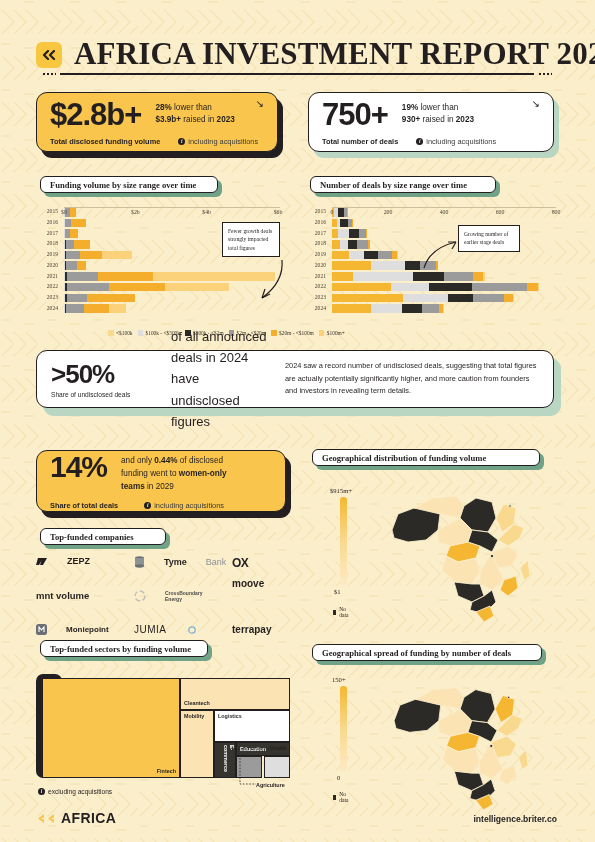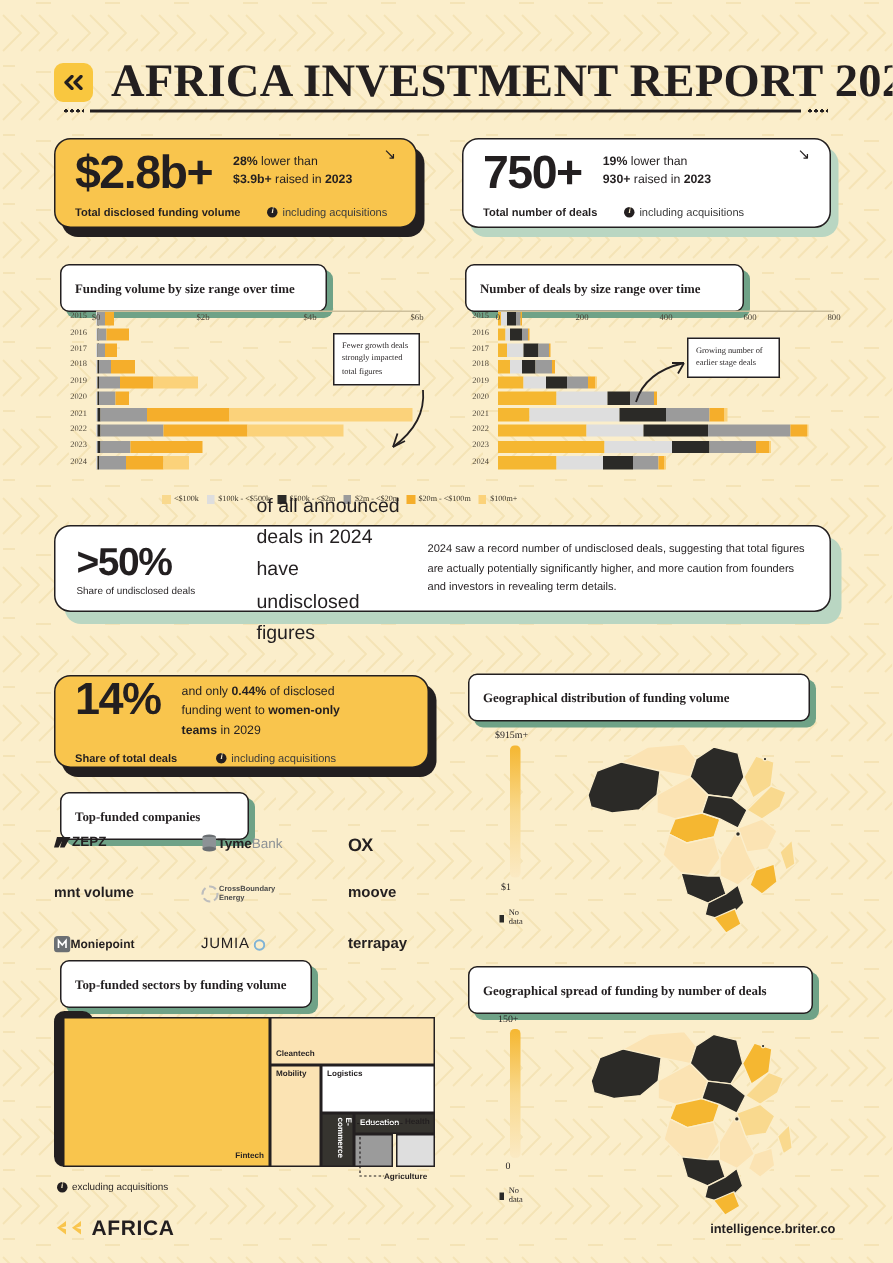--- a/index.html
+++ b/index.html
@@ -53,21 +53,21 @@
     font-size:5.5px;line-height:7px;text-align:center;font-weight:700;font-family:"Liberation Serif",serif;}
 
   #kpi-funding{left:36px;top:92px;width:242px;height:60px;}
   #kpi-funding .shadow{background:#231f20;}
   #kpi-funding .face{background:#f9c council;background:#f9c54d;}
   #kpi-deals{left:308px;top:92px;width:246px;height:60px;}
   #kpi-deals .shadow{background:#b9d6c2;}
   #kpi-deals .face{background:#ffffff;}
 
   
-  .pill{position:absolute;height:32px;}
+  .pill{position:absolute;height:17px;}
   .pill .sh{position:absolute;left:4px;top:4px;right:-4px;bottom:-4px;background:#6fa287;border-radius:6px;}
   .pill .fc{position:absolute;inset:0;background:#fff;border:1.4px solid #231f20;border-radius:6px;
     display:flex;align-items:center;padding:0 9px;box-sizing:border-box;
     font-family:"Liberation Serif",serif;font-weight:700;font-size:8.6px;white-space:nowrap;}
 
   
   .chart{position:absolute;}
   .chart .row{position:relative;height:8.6px;margin-bottom:2.1px;}
   .chart .ylab{position:absolute;left:0;top:0.4px;width:20px;text-align:right;
     font-family:"Liberation Serif",serif;font-size:5.6px;color:#4a4236;}
@@ -96,21 +96,21 @@
   .u-right{font-size:7.4px;line-height:1.72;margin-left:14px;flex:1;}
 
   
   #kpi-women{left:36px;top:450px;width:250px;height:62px;}
   #kpi-women .shadow{background:#231f20;}
   #kpi-women .face{background:#f9c54d;}
   .w-big{font-size:30px;font-weight:800;letter-spacing:-1px;line-height:1;}
 
   
   .logo-grid{position:absolute;left:36px;top:556px;width:262px;}
-  .logo-cell{position:absolute;display:flex;align-items:center;gap:0;font-size:9px;font-weight:800;color:#231f20;white-space:nowrap;}
+  .logo-cell{position:absolute;display:flex;align-items:center;gap:19px;font-size:9px;font-weight:800;color:#231f20;white-space:nowrap;}
 
   
   #treemap{position:absolute;left:42px;top:678px;width:248px;height:100px;}
   #treemap .tmshadow{position:absolute;left:-6px;top:-4px;width:26px;height:104px;background:#231f20;border-radius:7px;z-index:0;}
   .tm{position:absolute;box-sizing:border-box;border:1px solid #231f20;}
   .tm .tl{position:absolute;font-size:5.4px;font-weight:700;line-height:1;}
 
   
   .maplegend{position:absolute;}
   .mlbar{position:absolute;width:7px;border-radius:3px;background:linear-gradient(#f5b731,#f9d98e,#fbeac4);}
@@ -537,21 +537,21 @@
       </div>
       <div class="logo-cell" style="left: 0px; top: 34px;">
         <span style="font-weight:600;font-size:9.5px;">mnt volume</span>
       </div>
       <div class="logo-cell" style="left: 98px; top: 34px;">
         <svg width="12" height="12" viewBox="0 0 12 12">
           <circle cx="6" cy="6" r="5" fill="none" stroke="#bdbdbd" stroke-width="1.4" stroke-dasharray="5 2.6"></circle>
         </svg>
         <span style="font-weight:600;font-size:5px;line-height:1.25;white-space:normal;width:42px;color:#4a4a4a;">CrossBoundary Energy</span>
       </div>
-      <div class="logo-cell" style="left: 196px; top: 34px;">
+      <div class="logo-cell" style="left: 196px; top: 22px;">
         <span style="font-weight:700;font-size:10px;">moove</span>
       </div>
       <div class="logo-cell" style="left: 0px; top: 68px;">
         <svg width="11" height="11" viewBox="0 0 11 11">
           <rect width="11" height="11" rx="2.5" fill="#6b6f73"></rect>
           <path d="M3 8 L3 3 L5.5 6 L8 3 L8 8" fill="none" stroke="#fff" stroke-width="1.1"></path>
         </svg>
         <span style="font-weight:800;font-size:8px;">Moniepoint</span>
       </div>
       <div class="logo-cell" style="left: 98px; top: 68px;">

